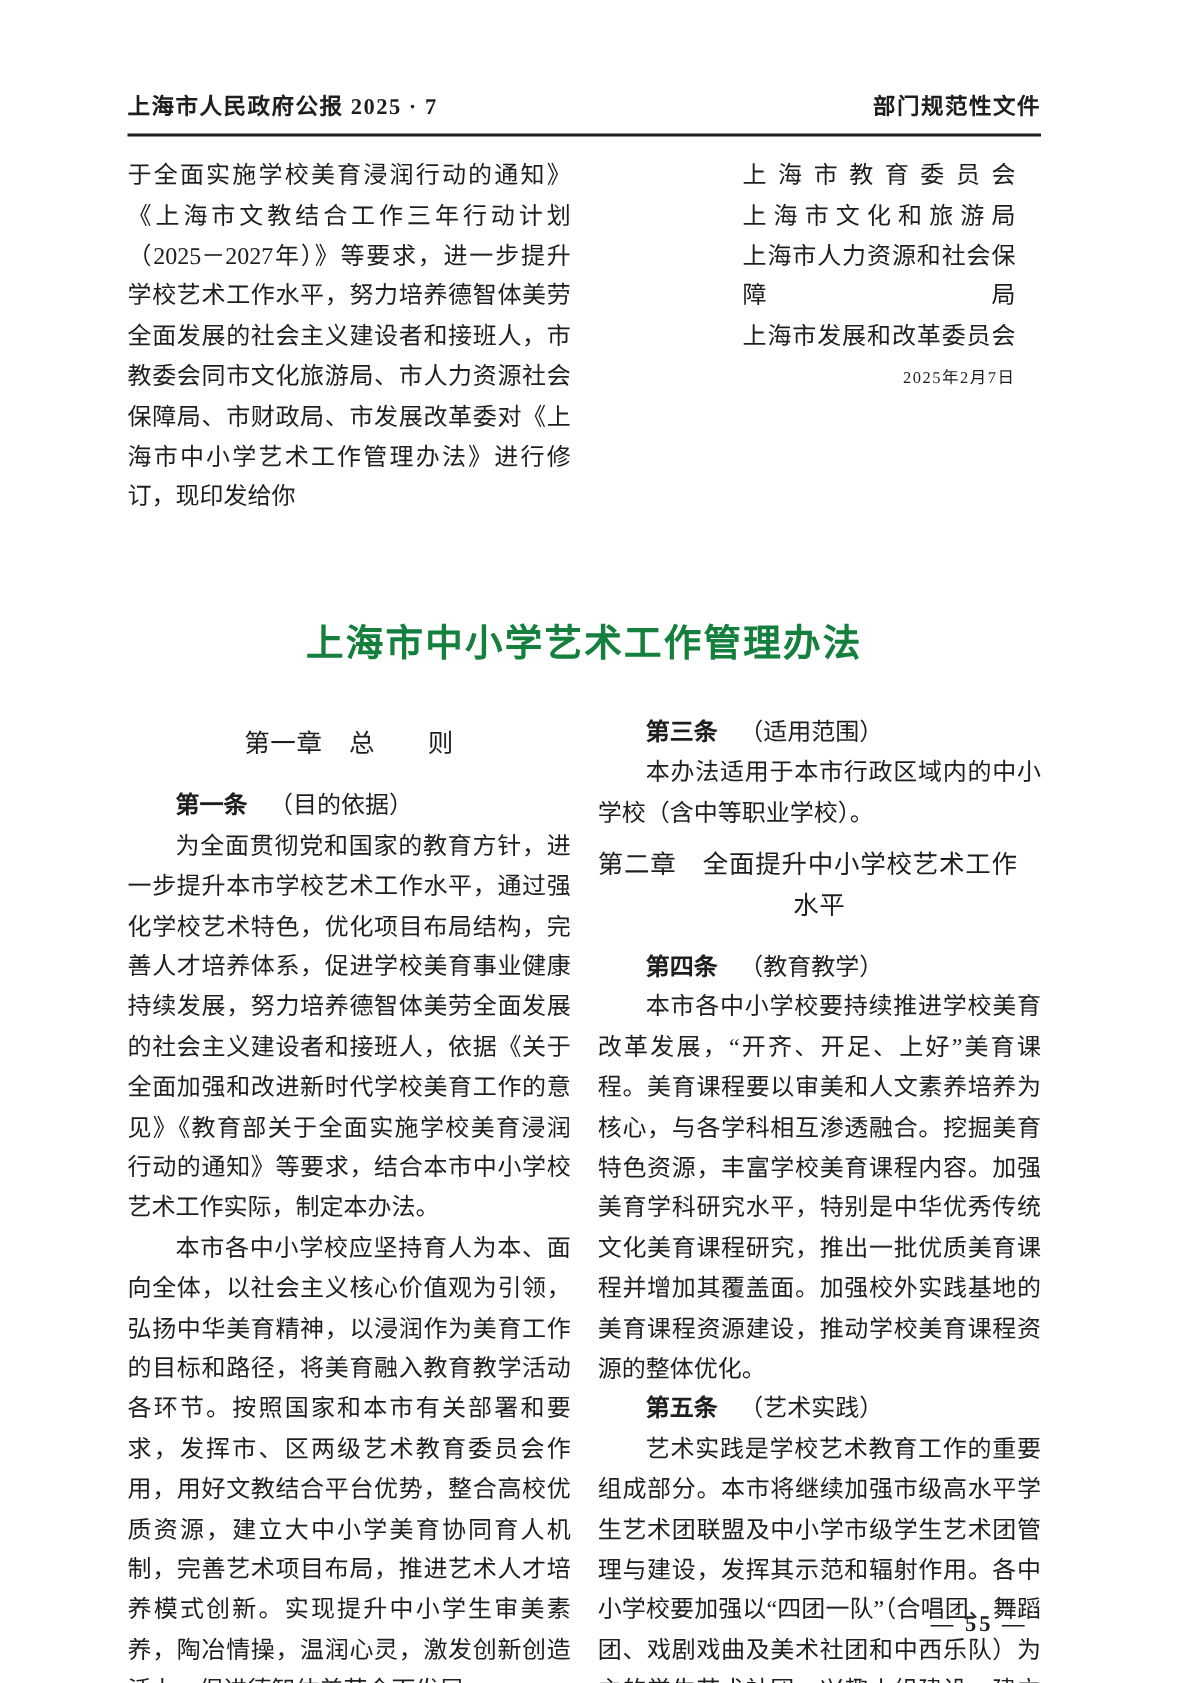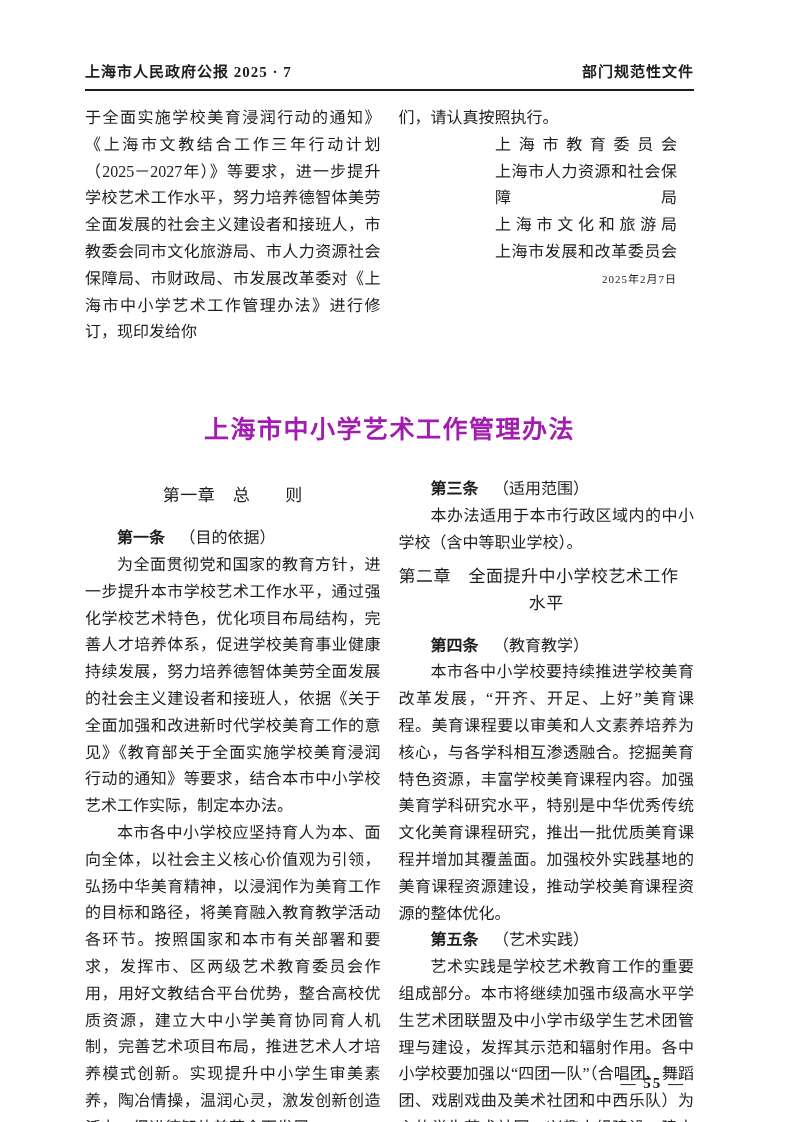--- a/index.html
+++ b/index.html
@@ -41,21 +41,21 @@
   .sign-block { width: 182px; margin-left: auto; margin-right: 17px; }
   .sign-line { text-align: justify; text-align-last: justify; }
   .sign-date { font-size: 11px; line-height: 26.8px; text-align: right; letter-spacing: 1px; }
 
   
   .doc-title {
     margin-top: 68px; margin-bottom: 32px;
     text-align: center;
     font-family: "Liberation Sans", "DejaVu Sans", sans-serif;
     font-weight: 700; font-size: 25px; line-height: 30px;
-    letter-spacing: 1.5px; color: #a21caf;
+    letter-spacing: 1.5px; color: #15803d;
   }
 
   
   .chapter {
     text-align: left; text-align-last: center;
     font-size: 17px; line-height: 27px;
     letter-spacing: 0.5px;
     margin: 6px 0 16px;
   }
   .article-head { text-indent: 2em; }
@@ -81,26 +81,25 @@
     <span>上海市人民政府公报 2025 · 7</span>
     <span>部门规范性文件</span>
   </header>
   <div class="header-rule"></div>
 
   <section class="two-col">
     <div class="col">
       <p class="para no-indent">于全面实施学校美育浸润行动的通知》《上海市文教结合工作三年行动计划（2025－2027年）》等要求，进一步提升学校艺术工作水平，努力培养德智体美劳全面发展的社会主义建设者和接班人，市教委会同市文化旅游局、市人力资源社会保障局、市财政局、市发展改革委对《上海市中小学艺术工作管理办法》进行修订，现印发给你</p>
     </div>
     <div class="col">
-      <p class="closing">们，请认真按照执行。</p>
       <div class="sign-block">
         <div id="signatures">
             <div class="sign-line">上海市教育委员会</div>
+            <div class="sign-line">上海市文化和旅游局</div>
             <div class="sign-line">上海市人力资源和社会保障局</div>
-            <div class="sign-line">上海市文化和旅游局</div>
             <div class="sign-line">上海市发展和改革委员会</div>
           </div>
         <div class="sign-date">2025年2月7日</div>
       </div>
     </div>
   </section>
 
   <h1 class="doc-title">上海市中小学艺术工作管理办法</h1>
 
   <section class="two-col">

